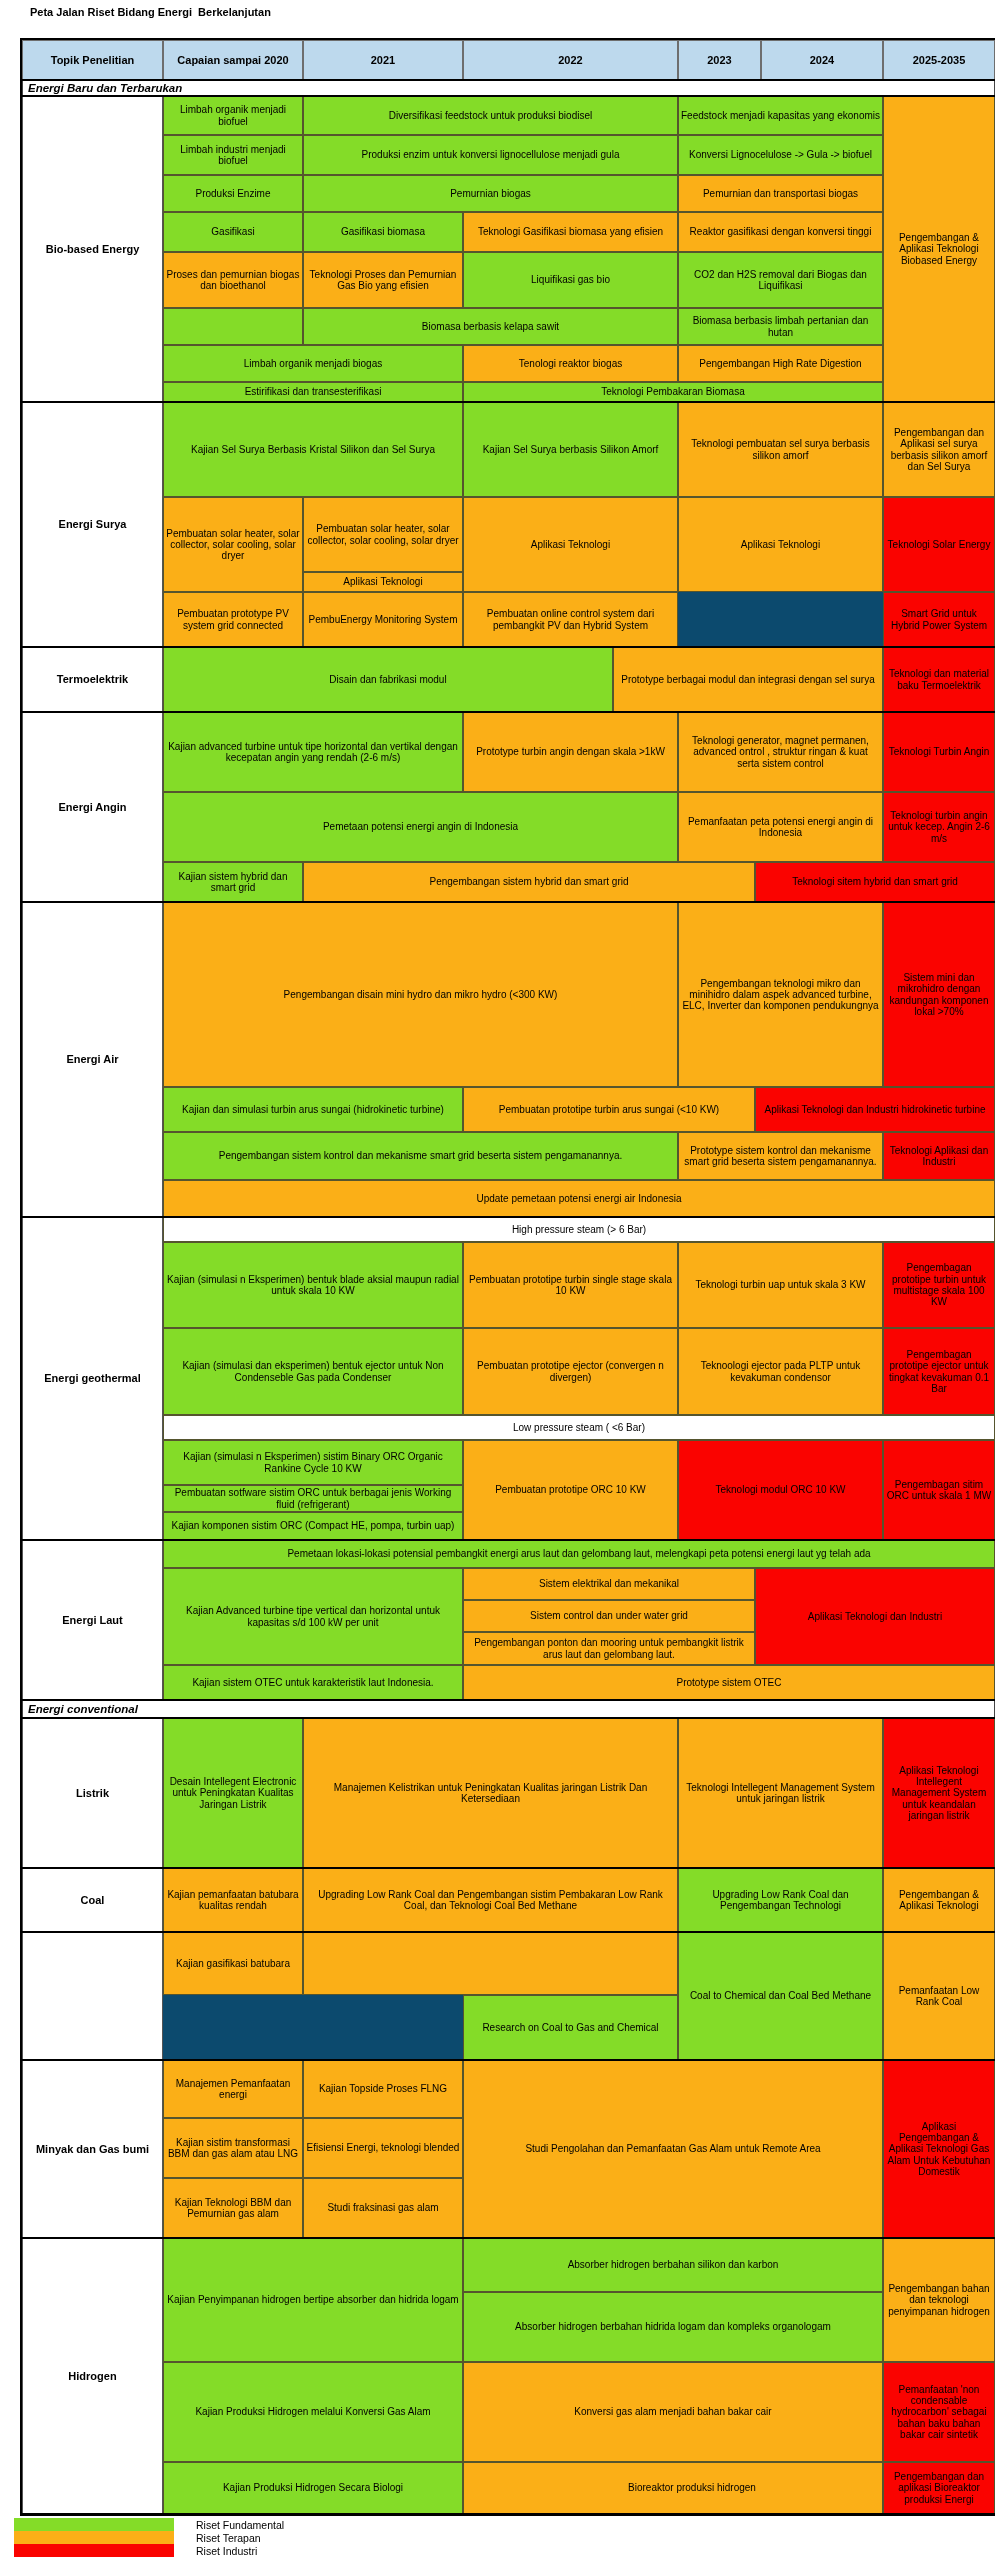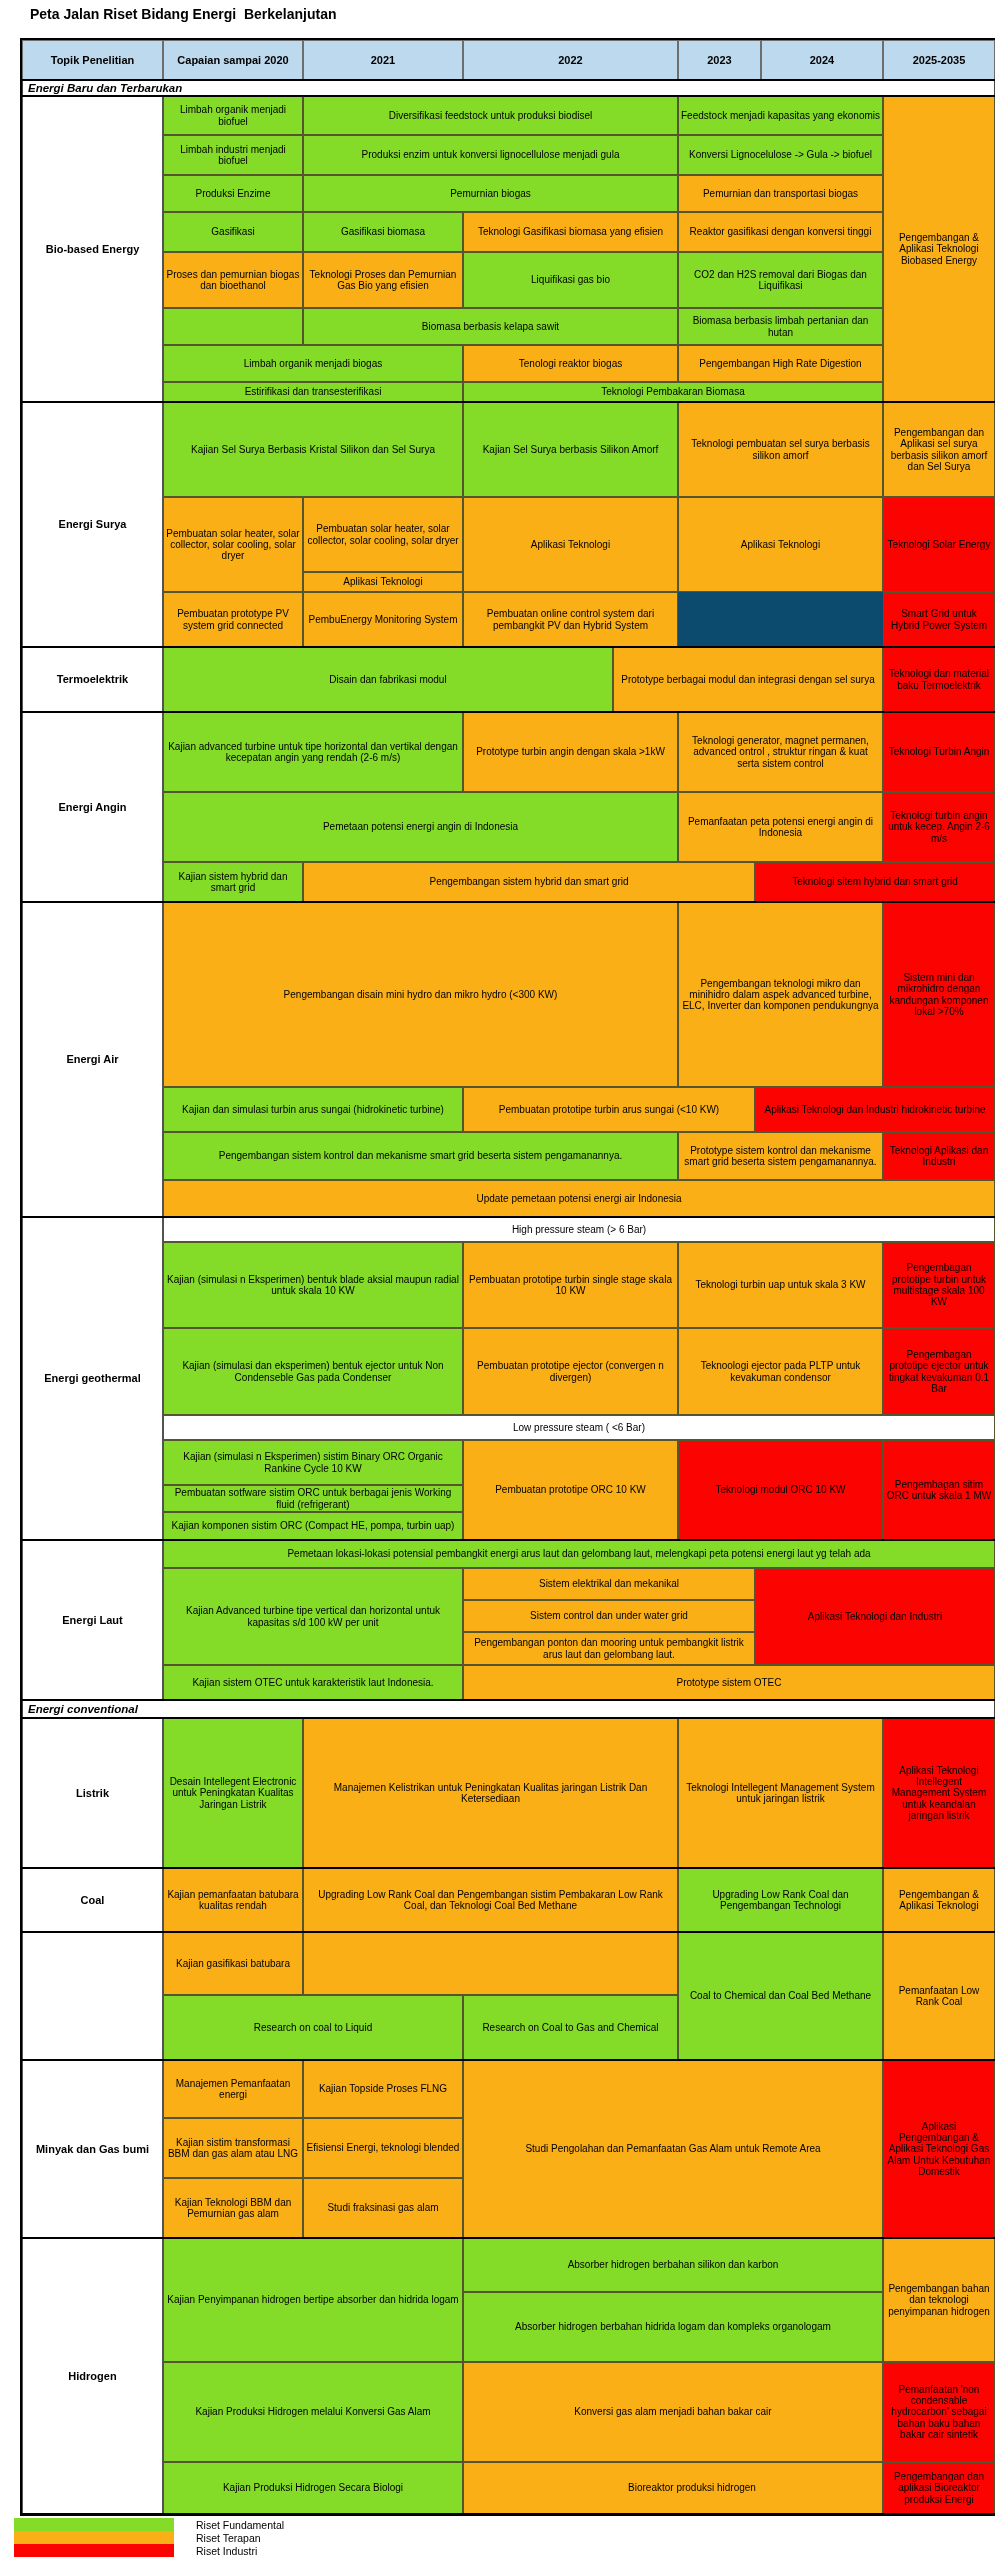--- a/index.html
+++ b/index.html
@@ -1,18 +1,18 @@
 <!DOCTYPE html>
 <html><head>
 <meta charset="utf-8">
 <style>
   html,body{margin:0;padding:0;background:#fff;width:995px;}
   body{font-family:"Liberation Sans","DejaVu Sans",sans-serif;color:#000;}
   #page{position:relative;width:995px;height:2560px;background:#fff;overflow:hidden;}
-  #title{position:absolute;left:30px;top:6px;font-size:14px;font-weight:bold;white-space:pre;}
+  #title{position:absolute;left:30px;top:6px;font-size:11px;font-weight:bold;white-space:pre;}
   #table{position:absolute;left:20px;top:38px;width:973px;height:2474px;border:2px solid #000;box-sizing:content-box;background:#0c4a6e;}
   .cell{position:absolute;display:flex;align-items:center;justify-content:center;text-align:center;
         font-size:10px;line-height:1.13;border:1px solid #55552e;box-sizing:border-box;padding:1px 2px;overflow:hidden;}
   .g{background:#84DC28;}
   .o{background:#FBAF17;}
   .r{background:#FA0300;}
   .w{background:#ffffff;}
   .hdr{background:#BDD9ED;font-weight:bold;font-size:11px;border:1px solid #6e6e6e;}
   .topic{background:#ffffff;font-weight:bold;font-size:11px;border:1px solid #555;}
   .banner{background:#ffffff;font-weight:bold;font-style:italic;justify-content:flex-start;
@@ -142,21 +142,20 @@
       <div class="cell o" style="left: 656px; top: 1678px; width: 205px; height: 150px;">Teknologi Intellegent Management System untuk jaringan listrik</div>
       <div class="cell r" style="left: 861px; top: 1678px; width: 112px; height: 150px;">Aplikasi Teknologi Intellegent Management System untuk keandalan jaringan listrik</div>
       <div class="cell o" style="left: 141px; top: 1828px; width: 140px; height: 64px;">Kajian pemanfaatan batubara kualitas rendah</div>
       <div class="cell o" style="left: 281px; top: 1828px; width: 375px; height: 64px;">Upgrading Low Rank Coal dan Pengembangan sistim Pembakaran Low Rank Coal,  dan Teknologi Coal Bed Methane</div>
       <div class="cell g" style="left: 656px; top: 1828px; width: 205px; height: 64px;">Upgrading Low Rank Coal  dan Pengembangan Technologi</div>
       <div class="cell o" style="left: 861px; top: 1828px; width: 112px; height: 64px;">Pengembangan &amp; Aplikasi Teknologi</div>
       <div class="cell o" style="left: 141px; top: 1892px; width: 140px; height: 63px;">Kajian gasifikasi batubara</div>
       <div class="cell o" style="left: 281px; top: 1892px; width: 375px; height: 63px;"></div>
       <div class="cell g" style="left: 656px; top: 1892px; width: 205px; height: 128px;">Coal to Chemical dan Coal Bed Methane</div>
       <div class="cell o" style="left: 861px; top: 1892px; width: 112px; height: 128px;">Pemanfaatan Low Rank Coal</div>
-      <div class="cell g" style="left: 141px; top: 1955px; width: 300px; height: 65px;">Research on coal  to Liquid</div>
       <div class="cell g" style="left: 441px; top: 1955px; width: 215px; height: 65px;">Research on Coal to Gas and Chemical</div>
       <div class="cell o" style="left: 141px; top: 2020px; width: 140px; height: 58px;">Manajemen Pemanfaatan energi</div>
       <div class="cell o" style="left: 281px; top: 2020px; width: 160px; height: 58px;">Kajian Topside Proses FLNG</div>
       <div class="cell o" style="left: 141px; top: 2078px; width: 140px; height: 60px;">Kajian sistim transformasi BBM dan gas alam atau LNG</div>
       <div class="cell o" style="left: 281px; top: 2078px; width: 160px; height: 60px;">Efisiensi Energi, teknologi blended</div>
       <div class="cell o" style="left: 141px; top: 2138px; width: 140px; height: 60px;">Kajian Teknologi BBM dan Pemurnian gas alam</div>
       <div class="cell o" style="left: 281px; top: 2138px; width: 160px; height: 60px;">Studi fraksinasi gas alam</div>
       <div class="cell o" style="left: 441px; top: 2020px; width: 420px; height: 178px;">Studi Pengolahan dan Pemanfaatan Gas Alam untuk Remote Area</div>
       <div class="cell r" style="left: 861px; top: 2020px; width: 112px; height: 178px;">Aplikasi Pengembangan &amp; Aplikasi Teknologi Gas Alam Untuk Kebutuhan Domestik</div>
       <div class="cell g" style="left: 141px; top: 2198px; width: 300px; height: 124px;">Kajian Penyimpanan hidrogen bertipe absorber dan hidrida logam</div>

